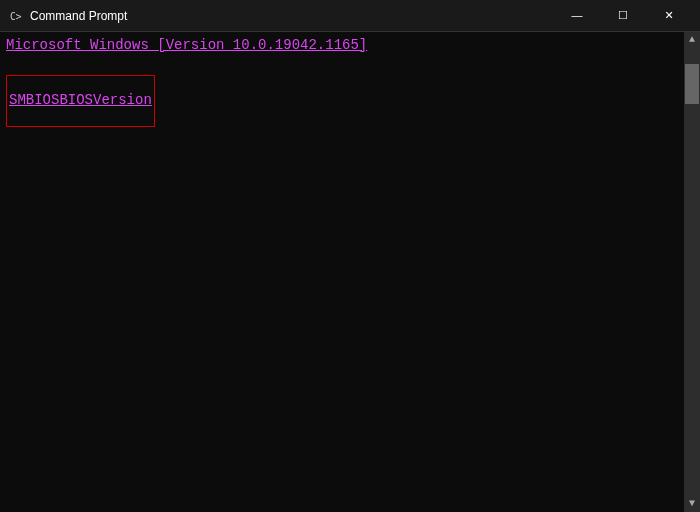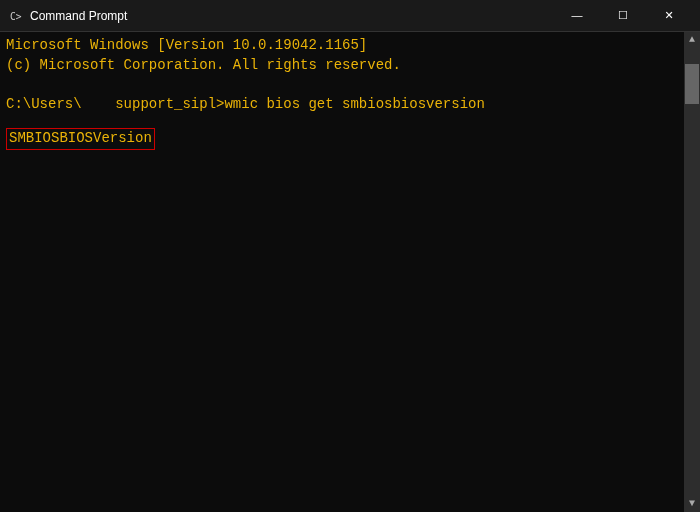--- a/index.html
+++ b/index.html
@@ -85,21 +85,22 @@
       font-family: 'Courier New', Courier, monospace;
       font-size: 14px;
       line-height: 1.4;
       padding: 4px 6px;
       overflow: hidden;
       position: relative;
     }
 
     .terminal-line {
       white-space: pre;
-      color: #eab308;
+      color: #d946ef;
+      text-decoration: underline;
     }
 
     .terminal-line.blank {
       height: 1.4em;
     }
 
     
     .scrollbar {
       position: absolute;
       right: 0;
@@ -151,28 +152,26 @@
     <button class="title-bar-btn close-btn">
       <span>✕</span>
     </button>
   </div>
 </div>
 
 <div class="terminal-body">
 
   <div class="terminal-line">Microsoft Windows [Version 10.0.19042.1165]</div>
 
-  <div class="terminal-line">(c) Microsoft Corporation. All rights reserved.</div>
 
   <div class="terminal-line blank"></div>
 
-  <div class="terminal-line">C:\Users\    support_sipl&gt;wmic bios get smbiosbiosversion</div>
 
   
-  <div style="display:inline-block; border: 1.5px solid #cc0000; padding: 0 2px; margin-top: 14px;">
+  <div style="display:inline-block; border: 1.5px solid #cc0000; padding: 15px 2px;">
     <div class="terminal-line">SMBIOSBIOSVersion</div>
   </div>
 
   <div class="terminal-line blank"></div>
 
 
   
   <div class="scrollbar">
     <div class="scrollbar-arrow">▲</div>
     <div class="scrollbar-thumb"></div>

